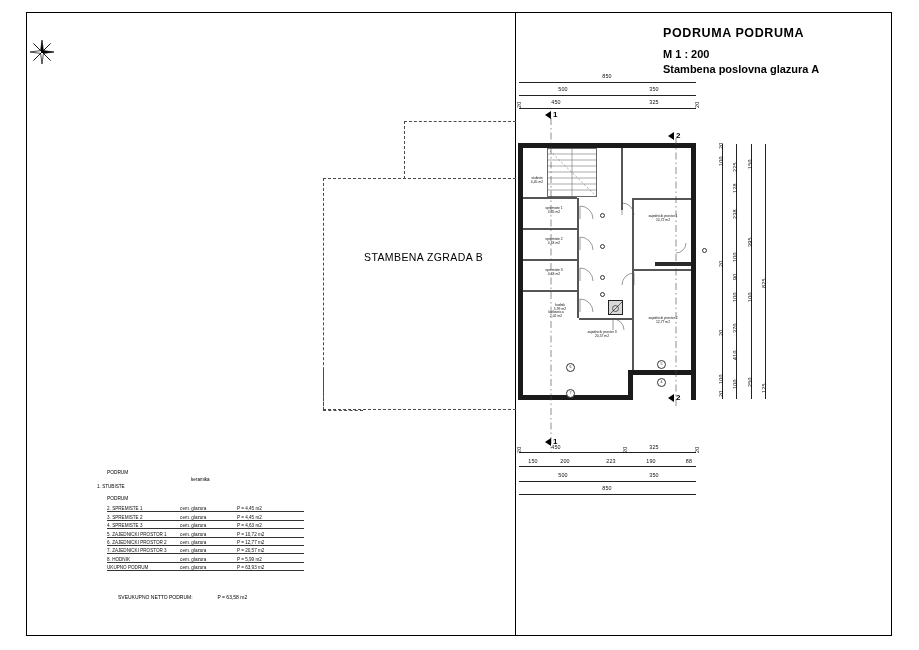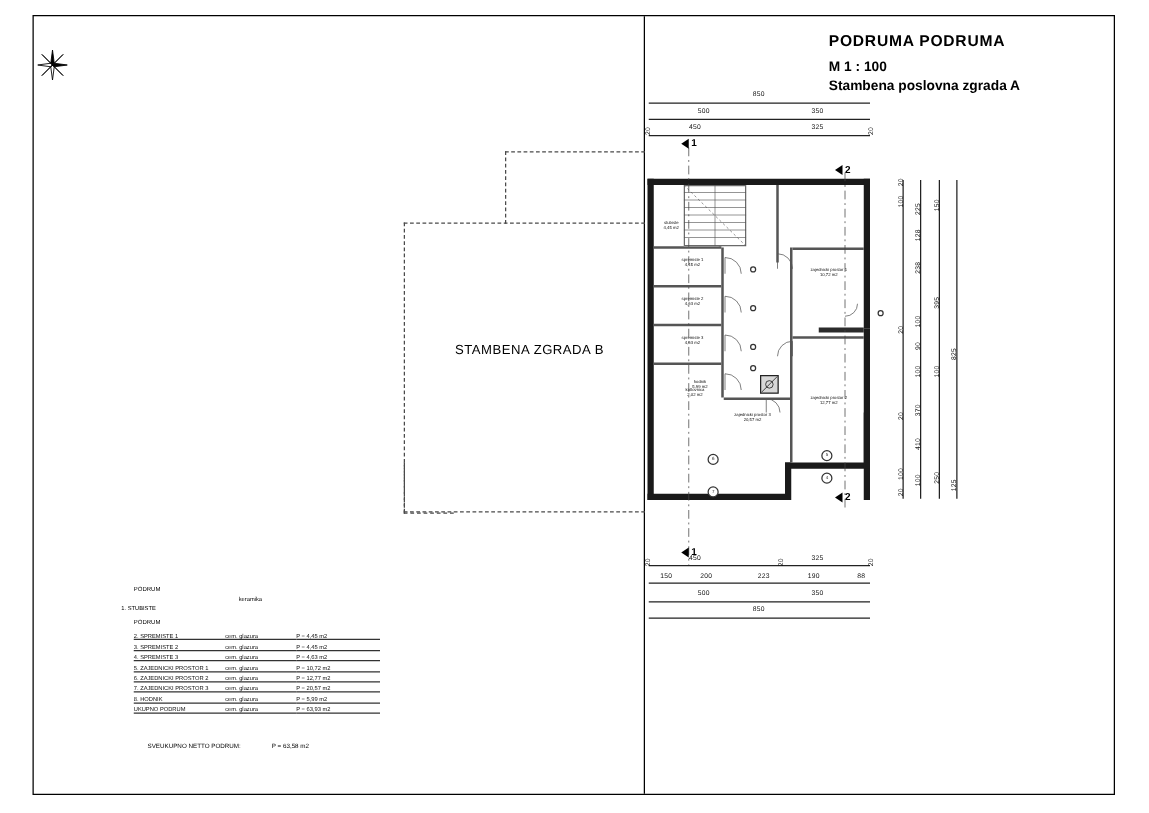--- a/index.html
+++ b/index.html
@@ -11,21 +11,21 @@
   
   .title-block{position:absolute;left:663px;top:26px;width:210px;}
   .t1{font-size:12.5px;font-weight:bold;letter-spacing:.6px;}
   .t2{font-size:11px;font-weight:bold;margin-top:8px;}
   .t3{font-size:11px;font-weight:bold;margin-top:3px;}
 
   
   .compass{position:absolute;left:30px;top:40px;width:24px;height:24px;}
 
   
-  .nb-label{position:absolute;left:364px;top:251px;font-size:10.5px;letter-spacing:.4px;margin-top:23px;}
+  .nb-label{position:absolute;left:364px;top:251px;font-size:10.5px;letter-spacing:.4px;}
   .dashed{position:absolute;border:1px dashed #4a4a4a;box-sizing:border-box;}
 
   
   .wall{position:absolute;background:#1a1a1a;}
   .wall-hatch{position:absolute;background:#2b2b2b;}
   .thin{position:absolute;background:#555;}
   .room{position:absolute;border:1px solid #6a6a6a;box-sizing:border-box;background:#fff;}
   .rlabel{position:absolute;font-size:3.4px;line-height:1.25;color:#111;text-align:center;}
 
   
@@ -73,22 +73,22 @@
         <polygon points="3.5,3.5 10.9,10.9 12,12 11,11" fill="#000"></polygon>
         <polygon points="20.5,20.5 13.1,13.1 12,12 13,13" fill="#000"></polygon>
         <polygon points="20.5,3.5 13.1,10.9 12,12 13,11" fill="#fff"></polygon>
         <polygon points="3.5,20.5 10.9,13.1 12,12 11,13" fill="#fff"></polygon>
       </g>
     </svg>
   </div>
 
   <div class="title-block">
     <div class="t1">PODRUMA  PODRUMA</div>
-    <div class="t2">M 1 : 100</div>
-    <div class="t3">Stambena poslovna zgrada A</div>
+    <div class="t2">M 1 : 200</div>
+    <div class="t3">Stambena poslovna glazura A</div>
   </div>
 
   <div class="dashed" style="left:323px;top:178px;width:193px;height:232px;border-right:none;"></div>
   <div class="dashed" style="left:404px;top:121px;width:112px;height:58px;border-right:none;border-bottom:none;"></div>
   <div class="dashed" style="left:323px;top:370px;width:40px;height:41px;border-top:none;border-right:none;"></div>
   <div class="nb-label">STAMBENA ZGRADA B</div>
 
   <div class="wall" style="left:518px;top:143px;width:5px;height:257px;"></div>
   <div class="wall" style="left:518px;top:143px;width:178px;height:5px;"></div>
   <div class="wall" style="left:691px;top:143px;width:5px;height:120px;"></div>

